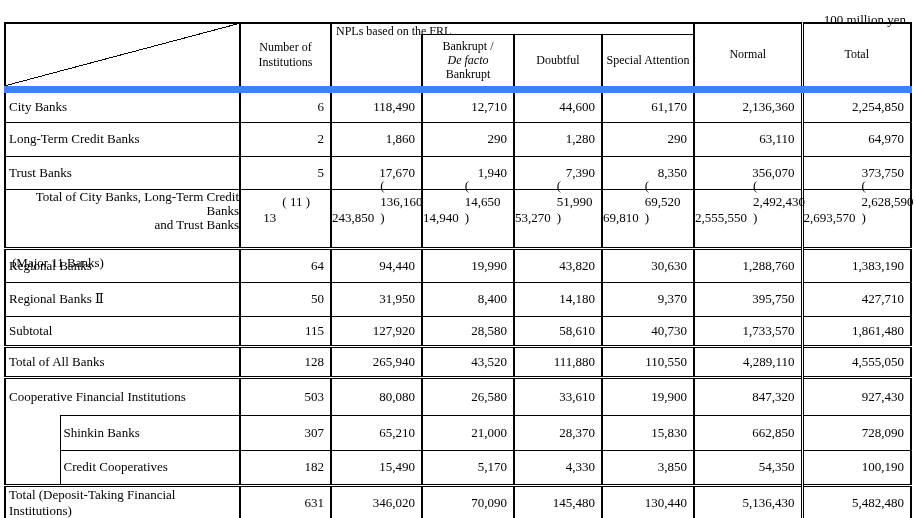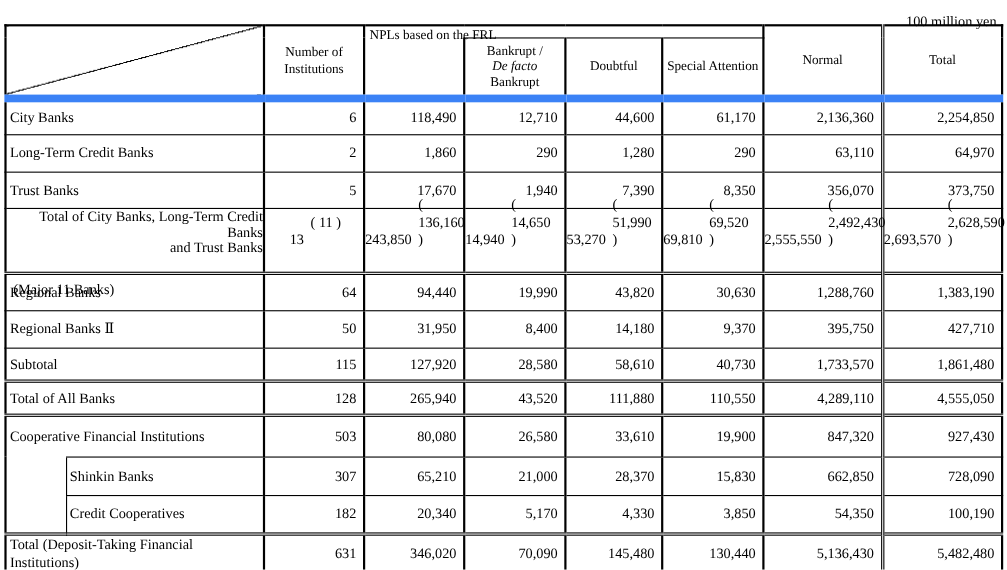--- a/index.html
+++ b/index.html
@@ -218,21 +218,21 @@
         <td class="num bl2">65,210</td>
         <td class="num bl2">21,000</td>
         <td class="num bl2">28,370</td>
         <td class="num bl2">15,830</td>
         <td class="num bl2">662,850</td>
         <td class="num bld">728,090</td>
       </tr>
       <tr class="rh35">
         <td class="lbl bl1">Credit Cooperatives</td>
         <td class="num bl2">182</td>
-        <td class="num bl2">20,340</td>
+        <td class="num bl2">15,490</td>
         <td class="num bl2">5,170</td>
         <td class="num bl2">4,330</td>
         <td class="num bl2">3,850</td>
         <td class="num bl2">54,350</td>
         <td class="num bld">100,190</td>
       </tr>
       <tr class="rh32 dt">
         <td class="lbl" colspan="2">Total (Deposit-Taking Financial Institutions)</td>
         <td class="num bl2">631</td>
         <td class="num bl2">346,020</td>

